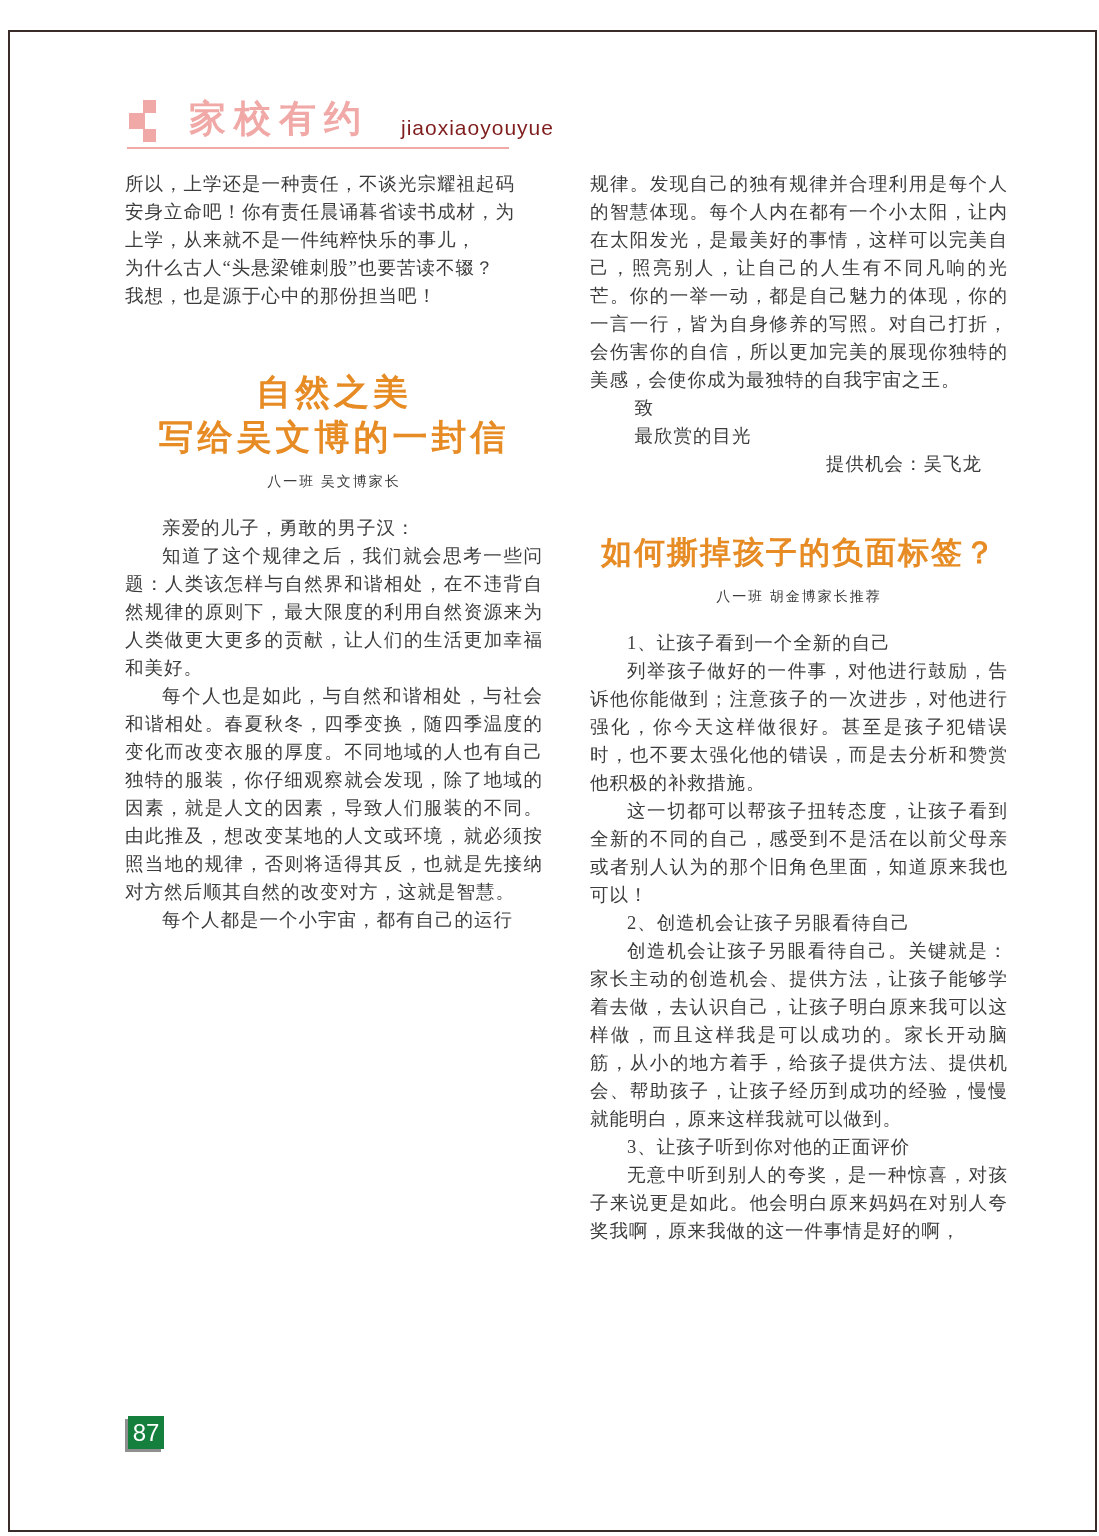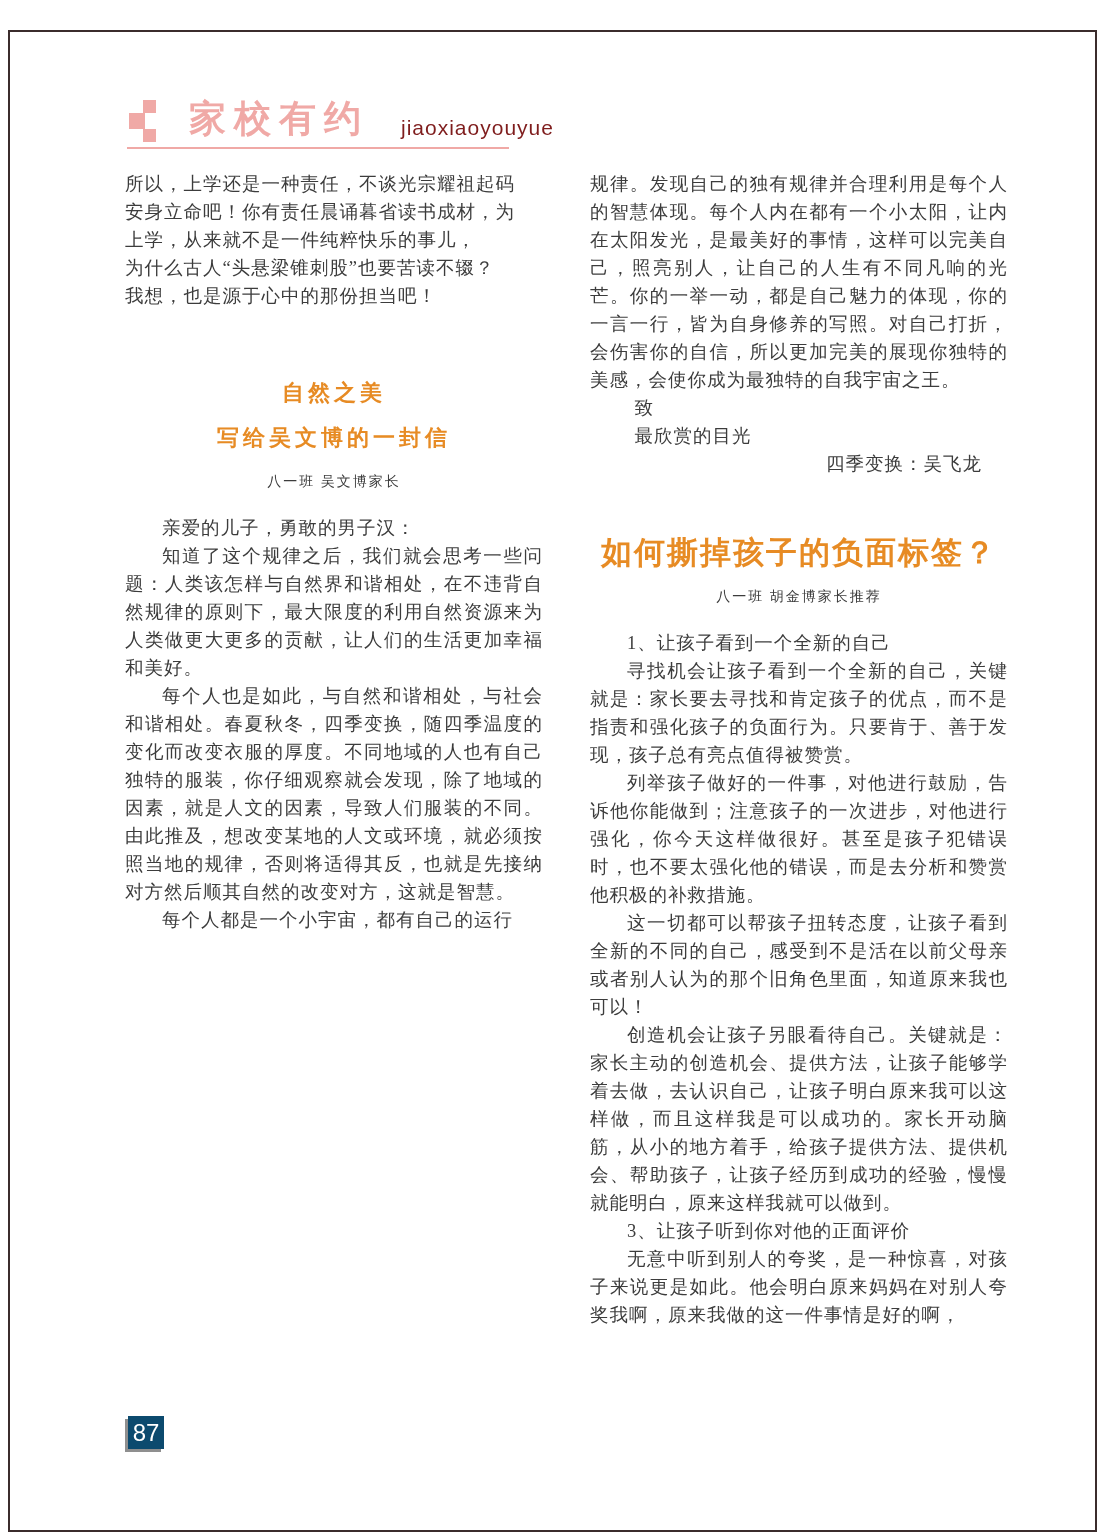--- a/index.html
+++ b/index.html
@@ -88,21 +88,21 @@
   }
   .intro-line { white-space: nowrap; }
   .para { margin: 0; text-indent: 2em; }
   .para-noindent { margin: 0; text-indent: 0; }
   
   .article-head { text-align: center; }
   .a1-head { margin-top: 60px; }
   .article-title {
     color: #e78b24;
     font-weight: bold;
-    font-size: 22px;
+    font-size: 35px;
     line-height: 45px;
     letter-spacing: 4px;
   }
   .article-byline {
     font-size: 14px;
     letter-spacing: 2px;
     margin-top: 8px;
     line-height: 28px;
     color: #3c3c3c;
     text-align: center;
@@ -115,21 +115,21 @@
   .letter-date { text-align: right; padding-right: 46px; margin-top: 4px; }
   .a2-head { margin-top: 52px; }
   .a2-title { font-size: 31px; letter-spacing: 2px; }
   
   .page-number-badge {
     position: absolute;
     left: 128px;
     top: 1416px;
     width: 36px;
     height: 33px;
-    background: #0c4a6e;
+    background: #15803d;
     color: #ffffff;
     font-size: 24px;
     font-family: "Liberation Sans", "DejaVu Sans", sans-serif;
     display: flex;
     align-items: center;
     justify-content: center;
     box-shadow: -3px 3px 0 #8f8f8f;
   }
 </style>
 </head>
@@ -170,33 +170,33 @@
     <p class="para">每个人都是一个小宇宙，都有自己的运行</p>
   </div>
 </div>
 
 <div class="col col-right body-text">
   <p class="para-noindent">规律。发现自己的独有规律并合理利用是每个人的智慧体现。每个人内在都有一个小太阳，让内在太阳发光，是最美好的事情，这样可以完美自己，照亮别人，让自己的人生有不同凡响的光芒。你的一举一动，都是自己魅力的体现，你的一言一行，皆为自身修养的写照。对自己打折，会伤害你的自信，所以更加完美的展现你独特的美感，会使你成为最独特的自我宇宙之王。</p>
 
   <div class="letter-closing">
     <div class="letter-salute">致</div>
     <div class="letter-line2">最欣赏的目光</div>
-    <div class="letter-signature">四季变换：吴飞龙</div>
+    <div class="letter-signature">提供机会：吴飞龙</div>
   </div>
 
   <div class="article-head a2-head">
     <div class="article-title a2-title">如何撕掉孩子的负面标签？</div>
     <div class="article-byline">八一班 胡金博家长推荐</div>
   </div>
 
   <div class="article-body">
     <p class="para">1、让孩子看到一个全新的自己</p>
-    <p class="para">寻找机会让孩子看到一个全新的自己，关键就是：家长要去寻找和肯定孩子的优点，而不是指责和强化孩子的负面行为。只要肯于、善于发现，孩子总有亮点值得被赞赏。</p>
     <p class="para">列举孩子做好的一件事，对他进行鼓励，告诉他你能做到；注意孩子的一次进步，对他进行强化，你今天这样做很好。甚至是孩子犯错误时，也不要太强化他的错误，而是去分析和赞赏他积极的补救措施。</p>
     <p class="para">这一切都可以帮孩子扭转态度，让孩子看到全新的不同的自己，感受到不是活在以前父母亲或者别人认为的那个旧角色里面，知道原来我也可以！</p>
+    <p class="para">2、创造机会让孩子另眼看待自己</p>
     <p class="para">创造机会让孩子另眼看待自己。关键就是：家长主动的创造机会、提供方法，让孩子能够学着去做，去认识自己，让孩子明白原来我可以这样做，而且这样我是可以成功的。家长开动脑筋，从小的地方着手，给孩子提供方法、提供机会、帮助孩子，让孩子经历到成功的经验，慢慢就能明白，原来这样我就可以做到。</p>
     <p class="para">3、让孩子听到你对他的正面评价</p>
     <p class="para">无意中听到别人的夸奖，是一种惊喜，对孩子来说更是如此。他会明白原来妈妈在对别人夸奖我啊，原来我做的这一件事情是好的啊，</p>
   </div>
 </div>
 
 <div class="page-number-badge">
   <span>87</span>
 </div>
 

